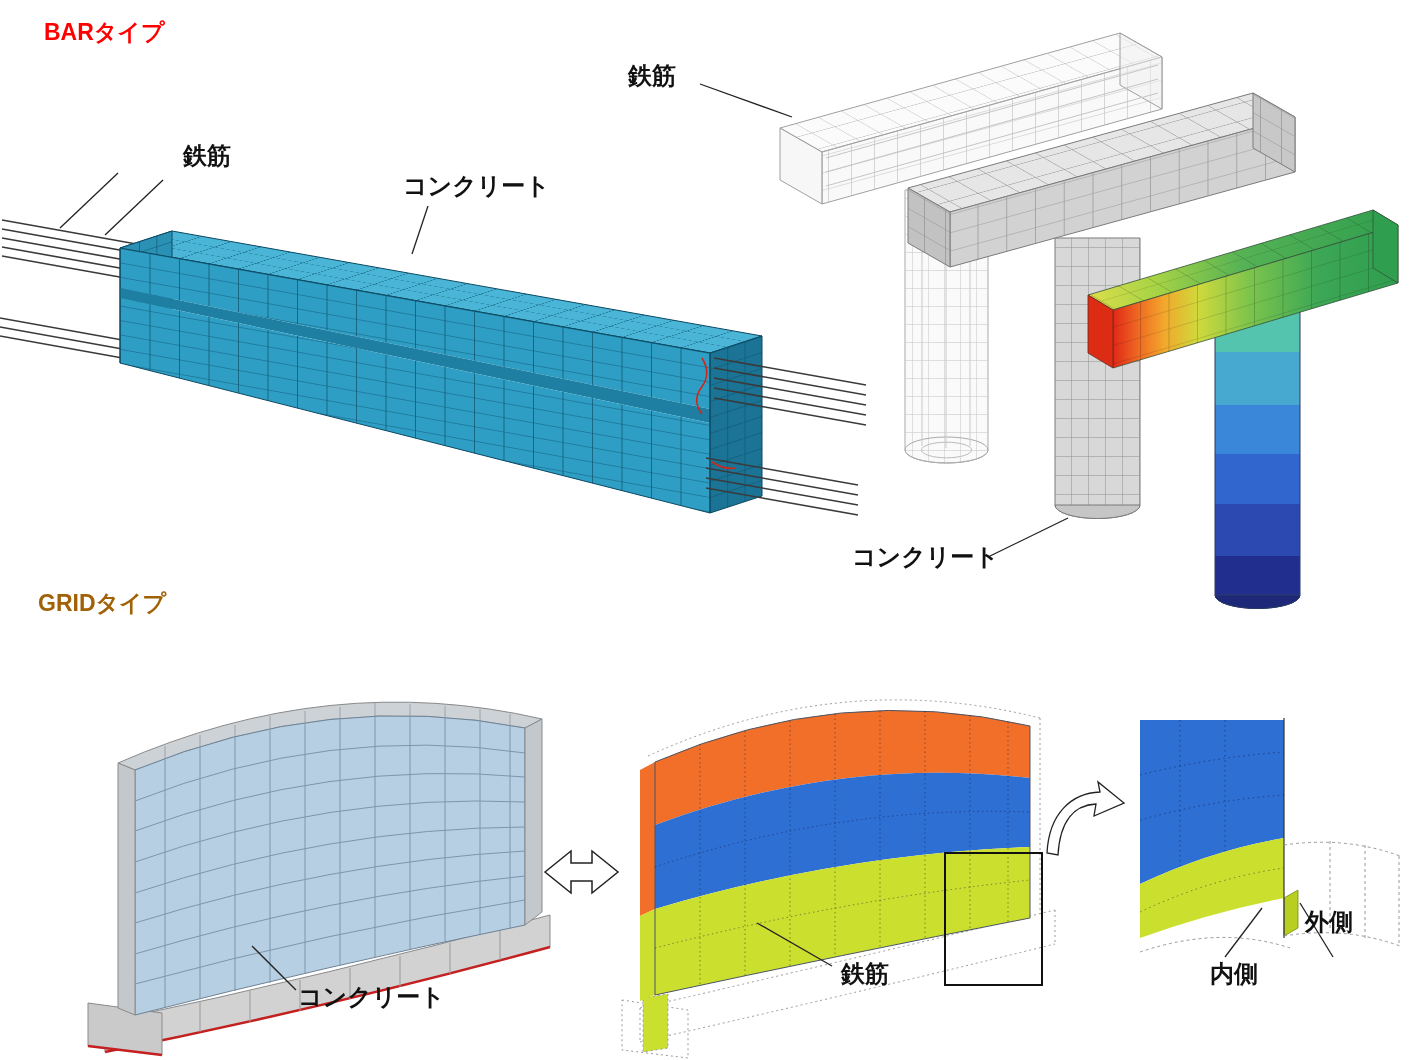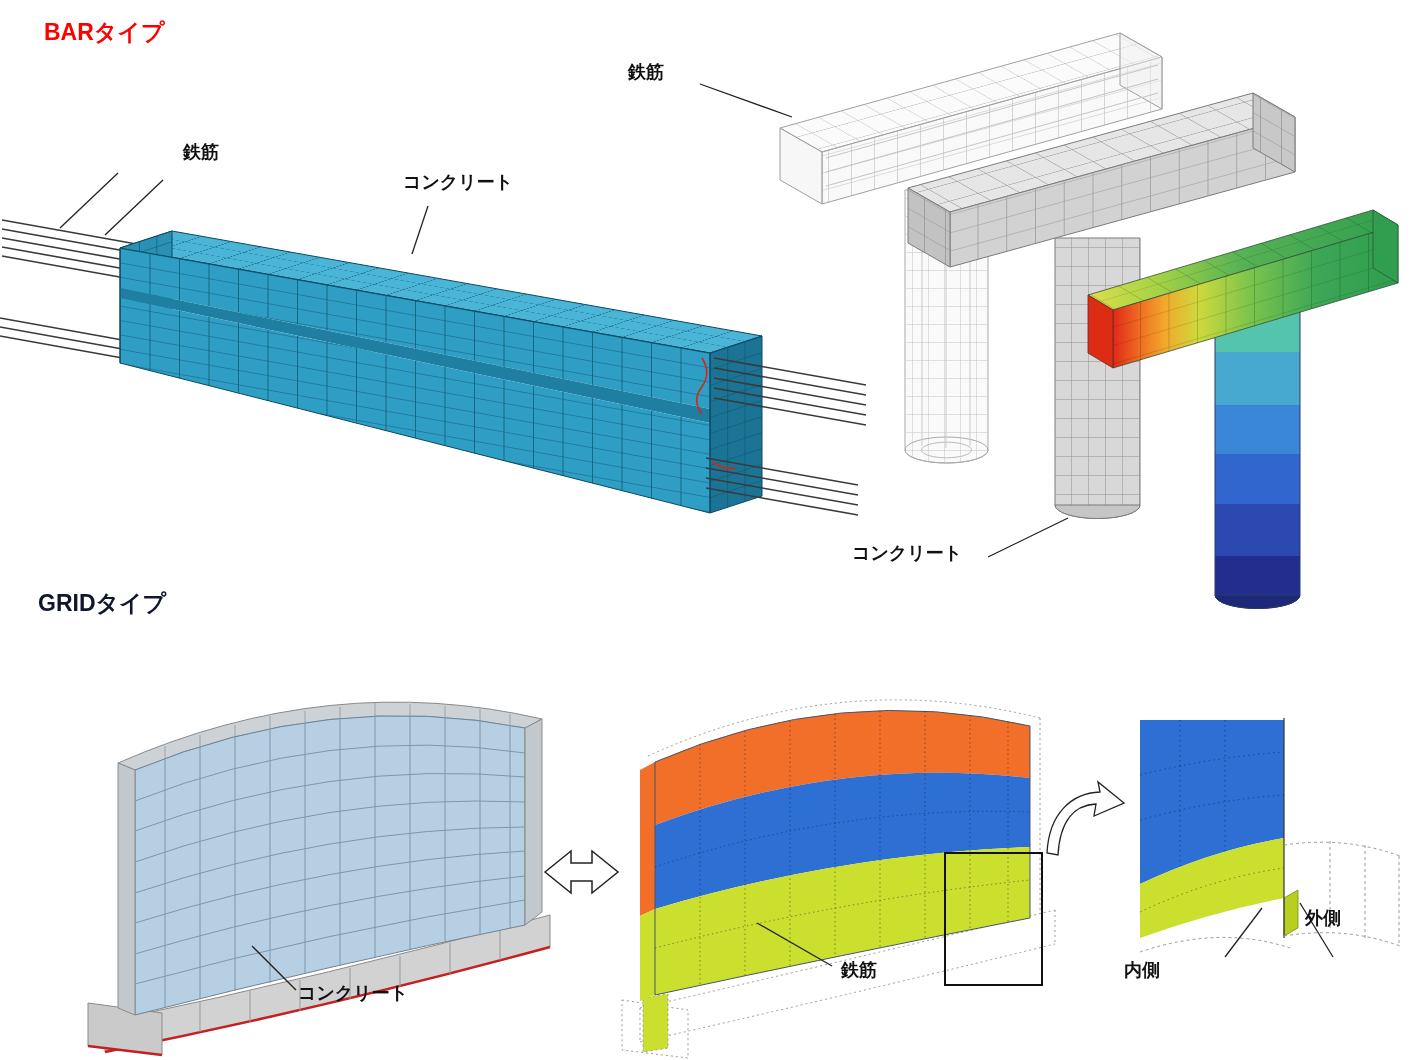--- a/index.html
+++ b/index.html
@@ -1,23 +1,23 @@
 <!DOCTYPE html>
 <html><head>
 <meta charset="utf-8">
 <style>
   html,body{margin:0;padding:0;background:#fff;}
   .canvas{position:relative;width:1413px;height:1060px;background:#fff;overflow:hidden;
           font-family:"Liberation Sans",sans-serif;}
   .canvas svg{position:absolute;left:0;top:0;}
-  .lbl{position:absolute;font-weight:bold;font-size:18px;color:#111;white-space:nowrap;
+  .lbl{position:absolute;font-weight:bold;font-size:24px;color:#111;white-space:nowrap;
        font-family:"Liberation Sans",sans-serif;line-height:1.1;}
   .title{font-size:23px;}
   .title-red{color:#ff0000;}
-  .title-blue{color:#0f172a;}
+  .title-blue{color:#a16207;}
 </style>
 </head>
 <body>
 
 <div class="canvas">
 
 <svg width="1413" height="1060" viewBox="0 0 1413 1060" xmlns="http://www.w3.org/2000/svg">
 <defs>
   <pattern id="pBeamTop" patternUnits="userSpaceOnUse" width="1" height="1" patternTransform="matrix(29.5,5.25,17.3,-5.67,120,248)">
     <path d="M1,0 H0 V1" fill="none" stroke="#136080" stroke-width="0.055"></path>
@@ -301,16 +301,16 @@
 </svg>
 
 <div class="lbl title title-red" style="left:44px;top:20px">BARタイプ</div>
 <div class="lbl" style="left:183px;top:143px">鉄筋</div>
 <div class="lbl" style="left:403px;top:173px">コンクリート</div>
 <div class="lbl" style="left:628px;top:63px">鉄筋</div>
 <div class="lbl" style="left:852px;top:544px">コンクリート</div>
 <div class="lbl title title-blue" style="left:38px;top:591px">GRIDタイプ</div>
 <div class="lbl" style="left:298px;top:984px">コンクリート</div>
 <div class="lbl" style="left:841px;top:961px">鉄筋</div>
-<div class="lbl" style="left:1124px;top:961px">内側</div>
+<div class="lbl" style="left:1210px;top:961px">内側</div>
 <div class="lbl" style="left:1305px;top:909px">外側</div>
 
 </div>
 
 </body></html>

